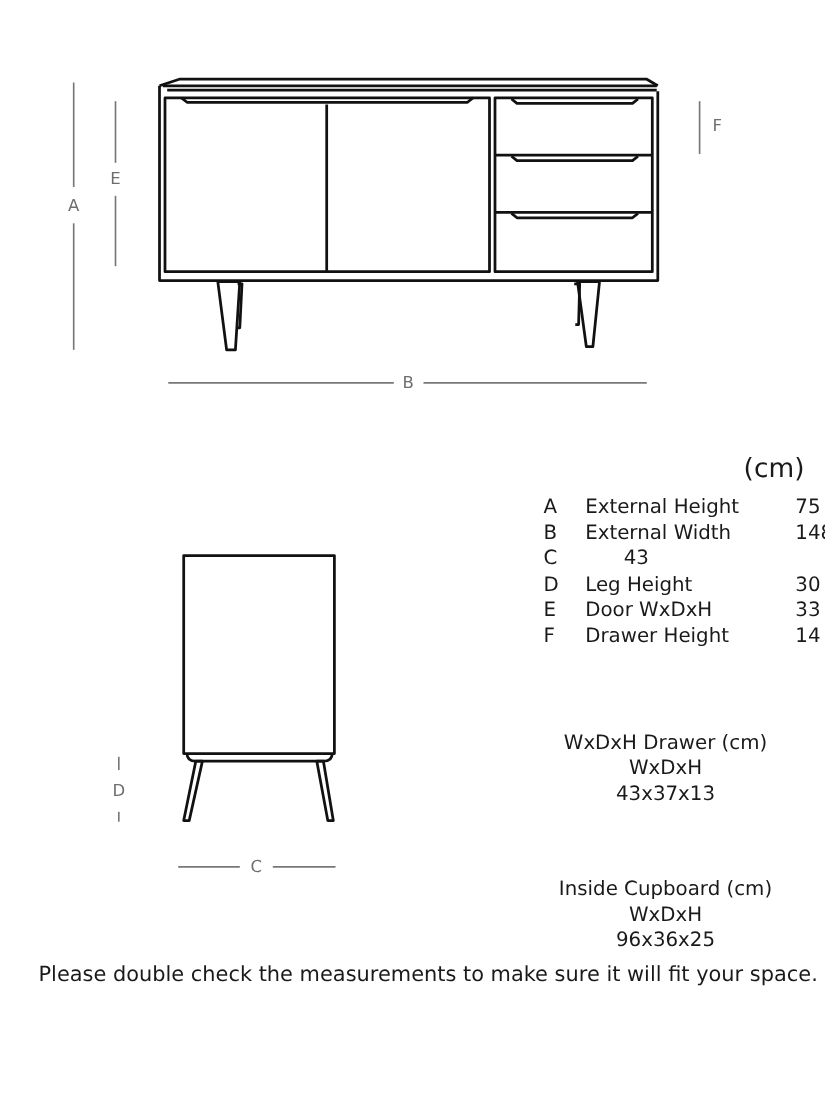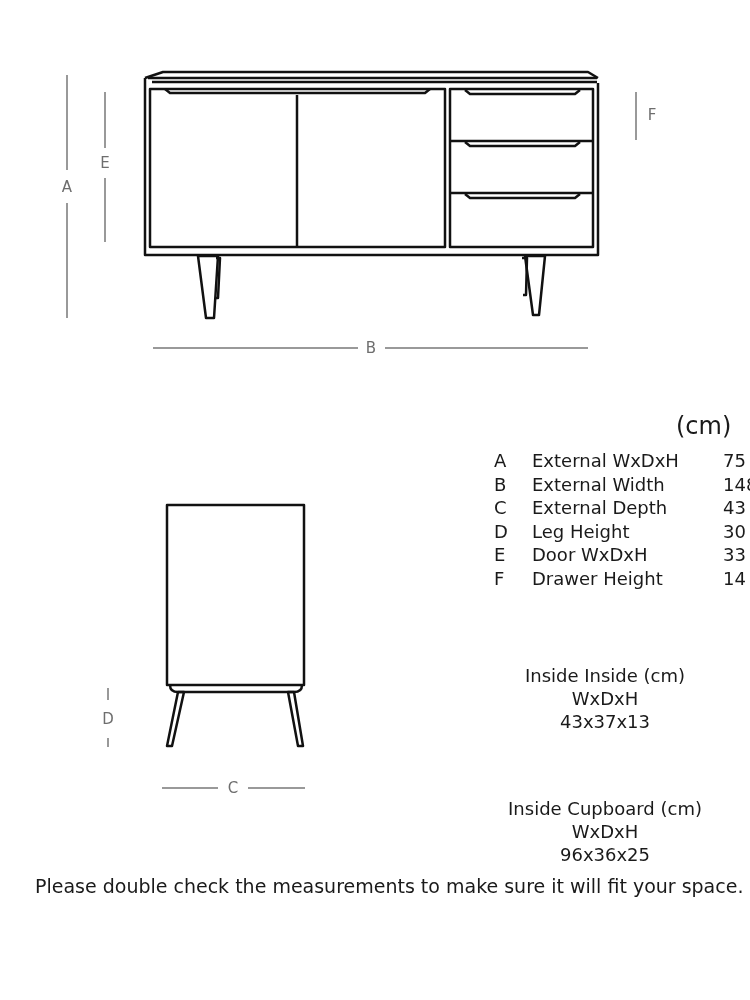--- a/index.html
+++ b/index.html
@@ -78,52 +78,51 @@
 <span class="dimlabel" style="left:652px; top:115px;">F</span>
 <span class="dimlabel" style="left:371px; top:348px;">B</span>
 
 <span class="dimlabel" style="left:108px; top:719px;">D</span>
 <span class="dimlabel" style="left:233px; top:788px;">C</span>
 
 <div class="unit">(cm)</div>
 <div class="dimtable">
   <div class="dimrow">
     <span class="key">A</span>
-    <span class="name">External WxDxH</span>
+    <span class="name">External Height</span>
     <span class="val">75</span>
   </div>
   <div class="dimrow">
     <span class="key">B</span>
     <span class="name">External Width</span>
     <span class="val">148</span>
   </div>
   <div class="dimrow">
     <span class="key">C</span>
-    <span class="name">External Depth</span>
     <span class="val">43</span>
   </div>
   <div class="dimrow">
     <span class="key">D</span>
     <span class="name">Leg Height</span>
     <span class="val">30</span>
   </div>
   <div class="dimrow">
     <span class="key">E</span>
     <span class="name">Door WxDxH</span>
     <span class="val">33</span>
   </div>
   <div class="dimrow">
     <span class="key">F</span>
     <span class="name">Drawer Height</span>
     <span class="val">14</span>
   </div>
 </div>
 
 <div class="inside" style="top:664px;">
-  <div>Inside Inside (cm)</div>
+  <div>WxDxH Drawer (cm)</div>
   <div>WxDxH</div>
   <div>43x37x13</div>
 </div>
 
 <div class="inside" style="top:757px;margin-top:40px;">
   <div>Inside Cupboard (cm)</div>
   <div>WxDxH</div>
   <div>96x36x25</div>
 </div>
 

